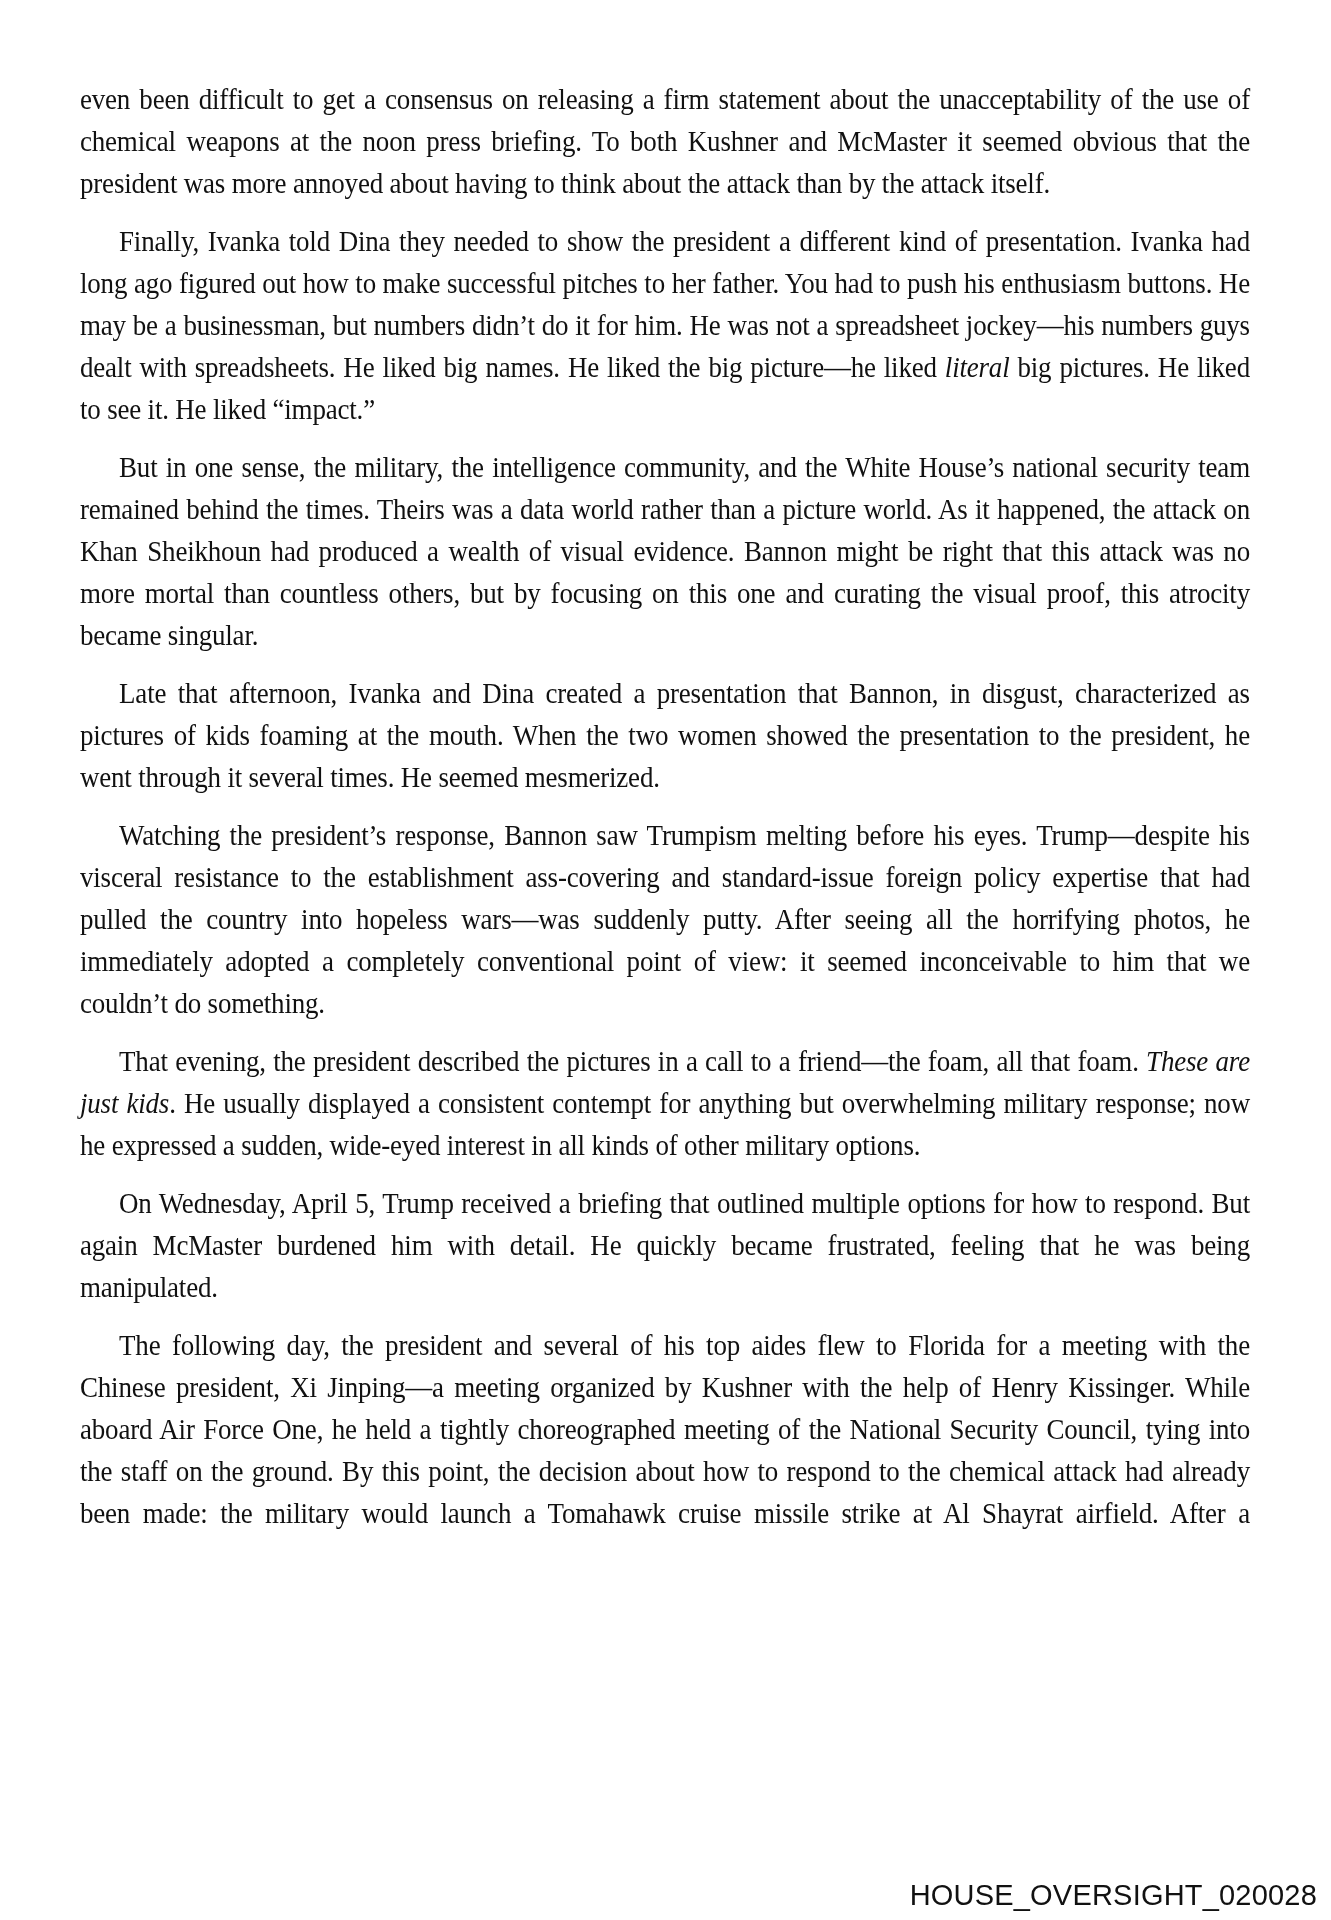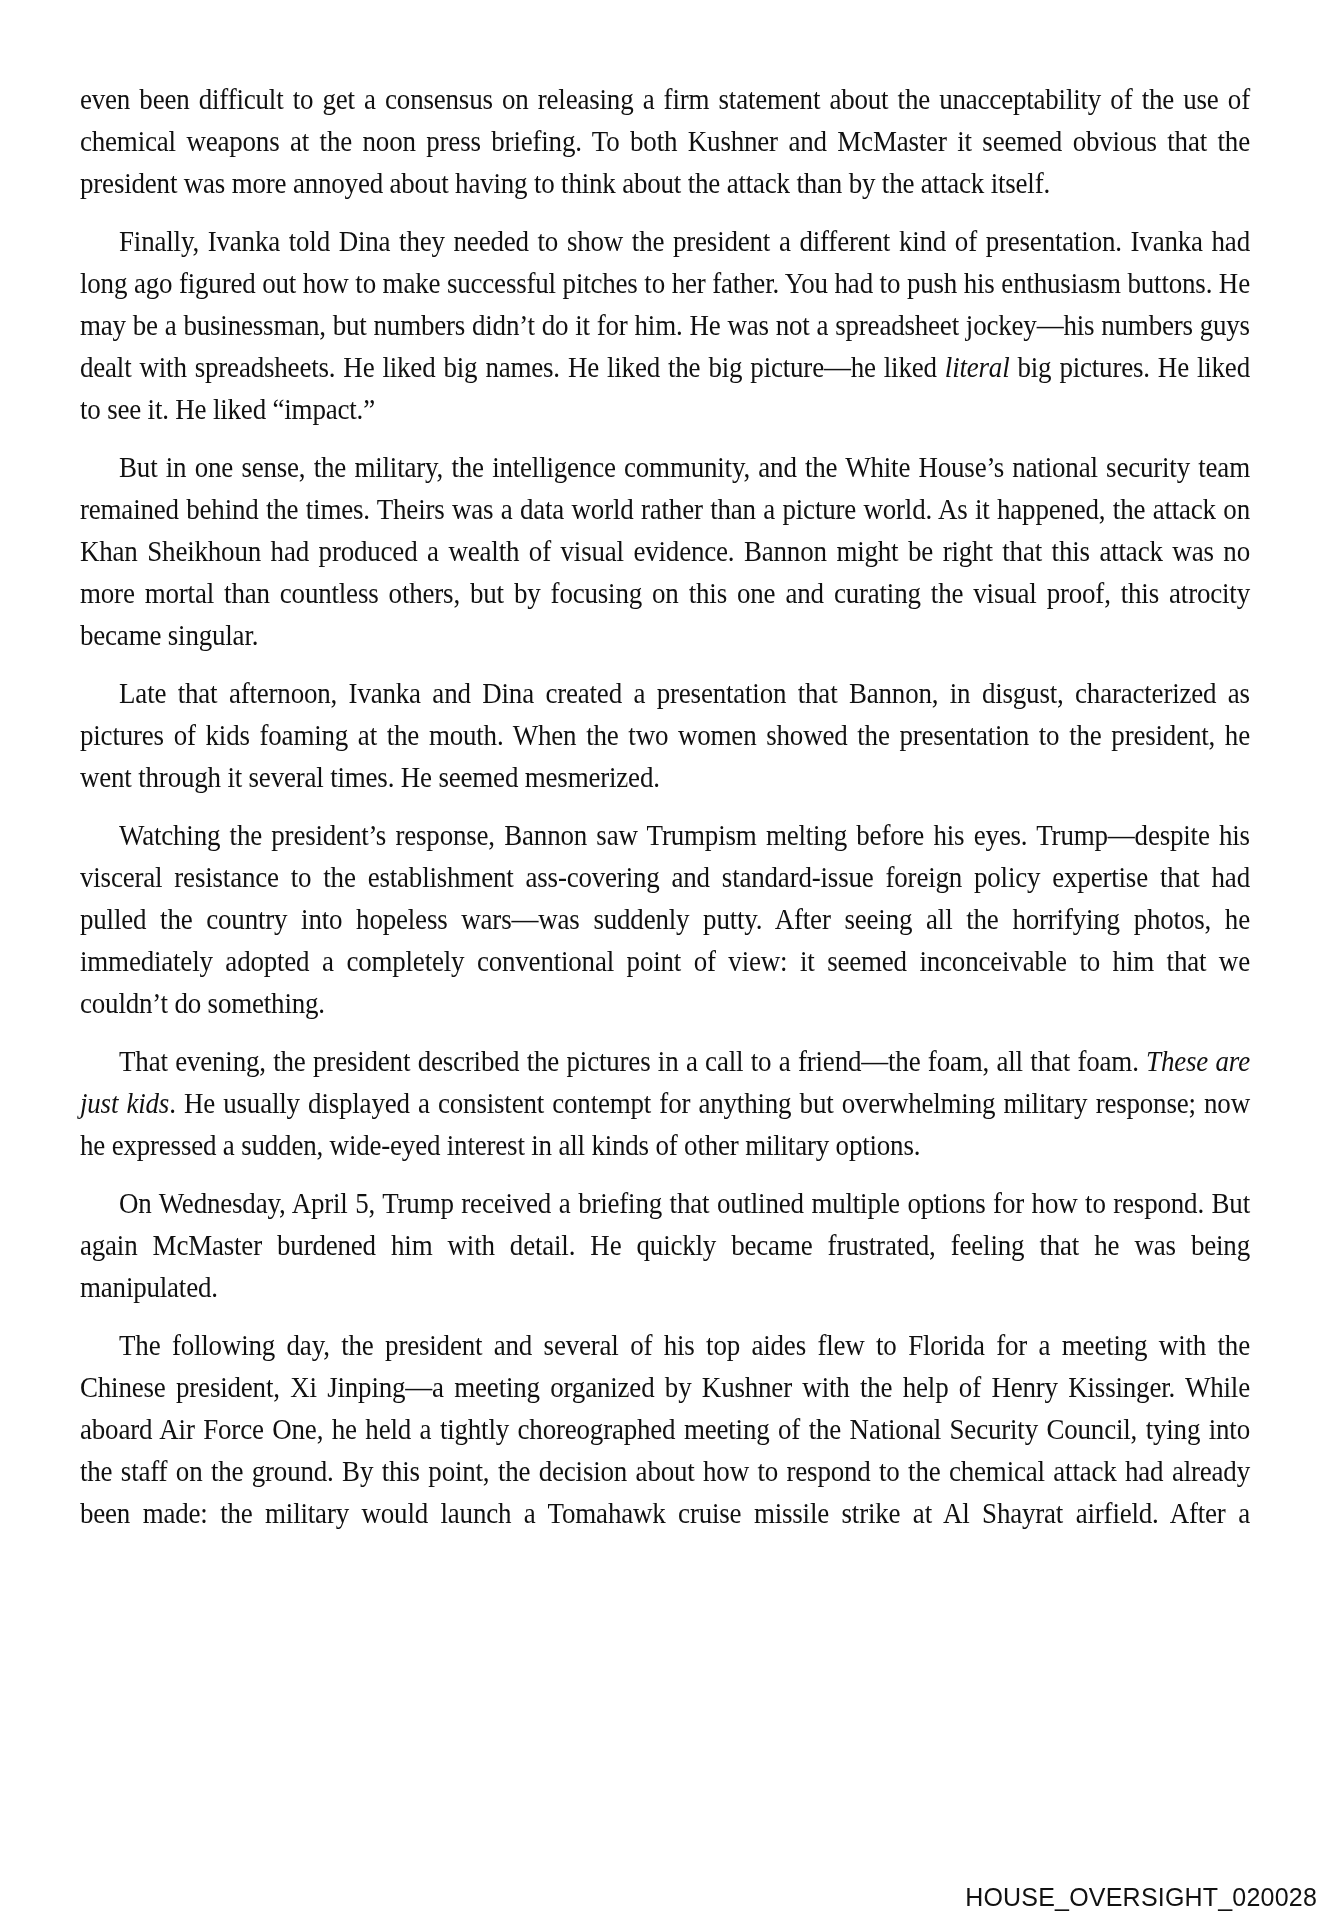--- a/index.html
+++ b/index.html
@@ -42,21 +42,21 @@
       text-align-last: justify;
     }
     .italic {
       font-style: italic;
     }
     .footer {
       position: absolute;
       right: 14px;
       bottom: 8px;
       font-family: "Liberation Sans", sans-serif;
-      font-size: 25px;
+      font-size: 29px;
       color: #111111;
       letter-spacing: 0.2px;
     }
   </style>
 </head>
 <body>
 
 <div class="page">
   <p class="para first">
     <span>even been difficult to get a consensus on releasing a firm statement about the unacceptability of the use of chemical weapons at the noon press briefing. To both Kushner and McMaster it seemed obvious that the president was more annoyed about having to think about the attack than by the attack itself.</span>

